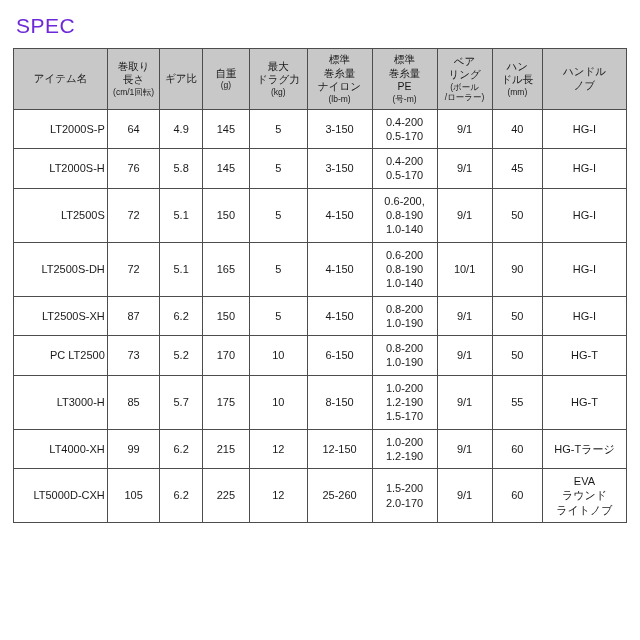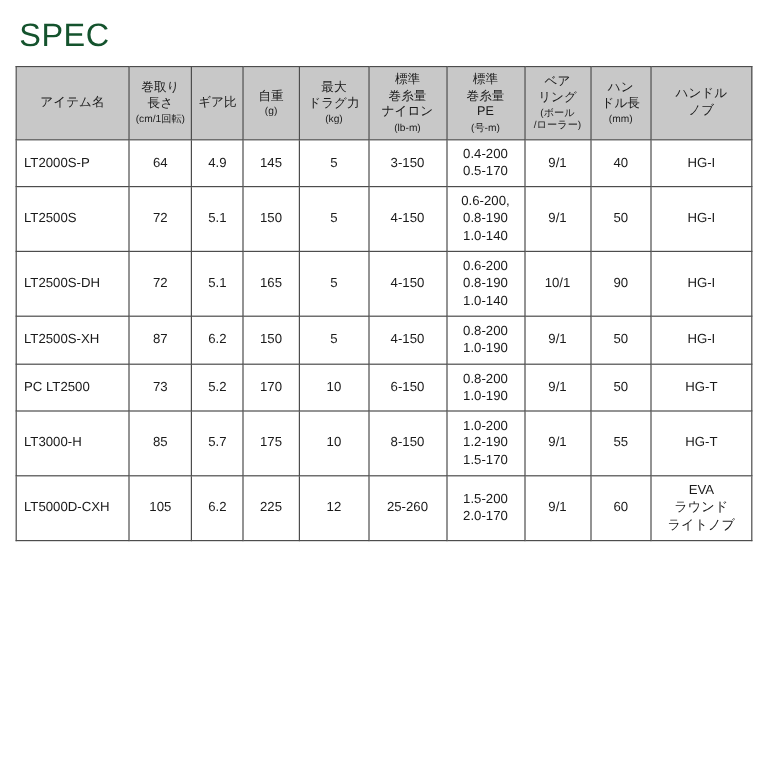--- a/index.html
+++ b/index.html
@@ -8,25 +8,25 @@
     font-family:"Liberation Sans","DejaVu Sans",sans-serif;
     color:#1a1a1a;
     box-sizing:border-box;
   }
   .page{
     width:640px;height:640px;
     box-sizing:border-box;
     padding:12px 13px 6px 13px;
   }
   .page-title{
-    font-size:27px;
+    font-size:21px;
     font-weight:500;
     letter-spacing:0.5px;
     margin:2px 0 10px 3px;
-    color:#14532d;
+    color:#6d28d9;
   }
   table.spec{
     border-collapse:collapse;
     width:100%;
     table-layout:fixed;
   }
   .spec th,.spec td{
     border:1px solid #4d4d4d;
     text-align:center;
     vertical-align:middle;
@@ -38,21 +38,21 @@
     background:#c8c8c8;
     font-weight:normal;
     font-size:10.5px;
     padding:4px 1px;
   }
   .spec td{
     background:#ffffff;
     font-size:11px;
   }
   .spec td:first-child{
-    text-align:left;
+    text-align:right;
     padding-left:6px;
   }
   .h-main{font-size:10.5px;line-height:1.3;white-space:pre-line;}
   .h-sub{font-size:8.5px;line-height:1.25;white-space:pre-line;}
 </style>
 </head>
 <body>
 
 <div class="page">
   <div class="page-title">SPEC</div>
@@ -102,20 +102,33 @@
           <td>145</td>
           <td>5</td>
           <td>3-150</td>
           <td>0.4-200
 0.5-170</td>
           <td>9/1</td>
           <td>40</td>
           <td>HG-I</td>
         </tr>
         <tr>
+          <td>LT2000S-H</td>
+          <td>76</td>
+          <td>5.8</td>
+          <td>145</td>
+          <td>5</td>
+          <td>3-150</td>
+          <td>0.4-200
+0.5-170</td>
+          <td>9/1</td>
+          <td>45</td>
+          <td>HG-I</td>
+        </tr>
+        <tr>
           <td>LT2500S</td>
           <td>72</td>
           <td>5.1</td>
           <td>150</td>
           <td>5</td>
           <td>4-150</td>
           <td>0.6-200,
 0.8-190
 1.0-140</td>
           <td>9/1</td>
@@ -170,20 +183,33 @@
           <td>10</td>
           <td>8-150</td>
           <td>1.0-200
 1.2-190
 1.5-170</td>
           <td>9/1</td>
           <td>55</td>
           <td>HG-T</td>
         </tr>
         <tr>
+          <td>LT4000-XH</td>
+          <td>99</td>
+          <td>6.2</td>
+          <td>215</td>
+          <td>12</td>
+          <td>12-150</td>
+          <td>1.0-200
+1.2-190</td>
+          <td>9/1</td>
+          <td>60</td>
+          <td>HG-Tラージ</td>
+        </tr>
+        <tr>
           <td>LT5000D-CXH</td>
           <td>105</td>
           <td>6.2</td>
           <td>225</td>
           <td>12</td>
           <td>25-260</td>
           <td>1.5-200
 2.0-170</td>
           <td>9/1</td>
           <td>60</td>

